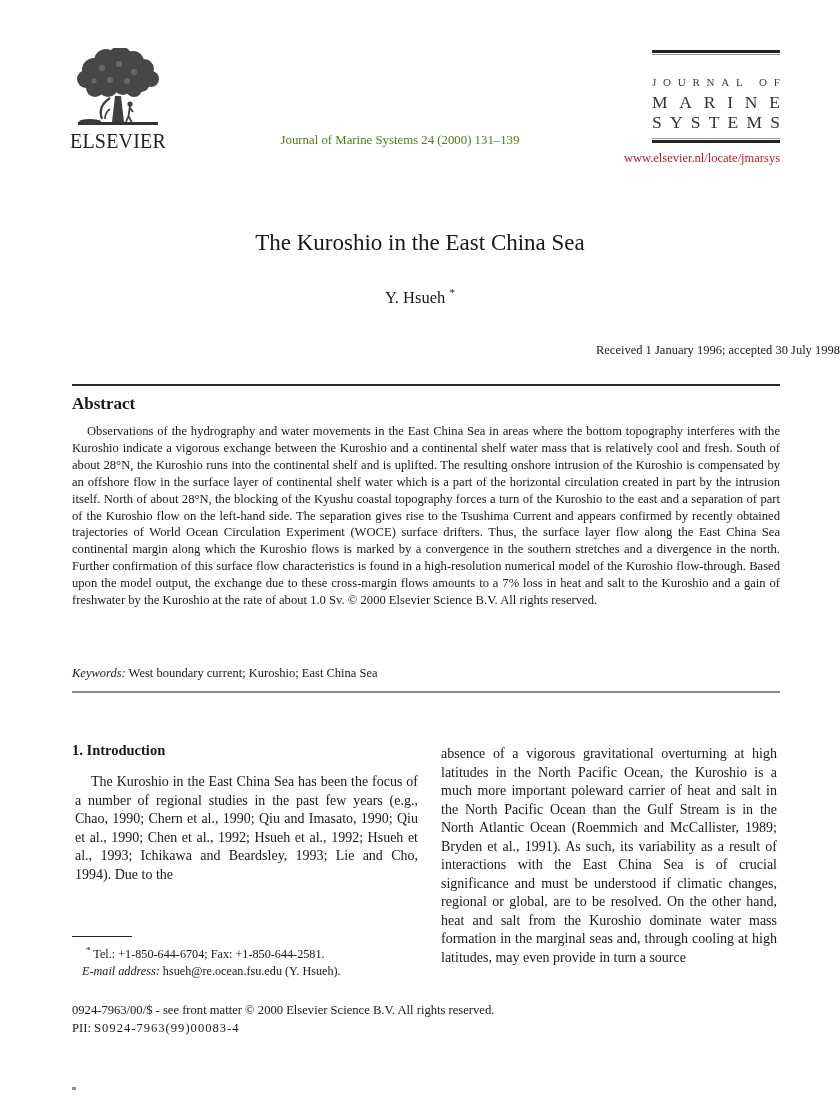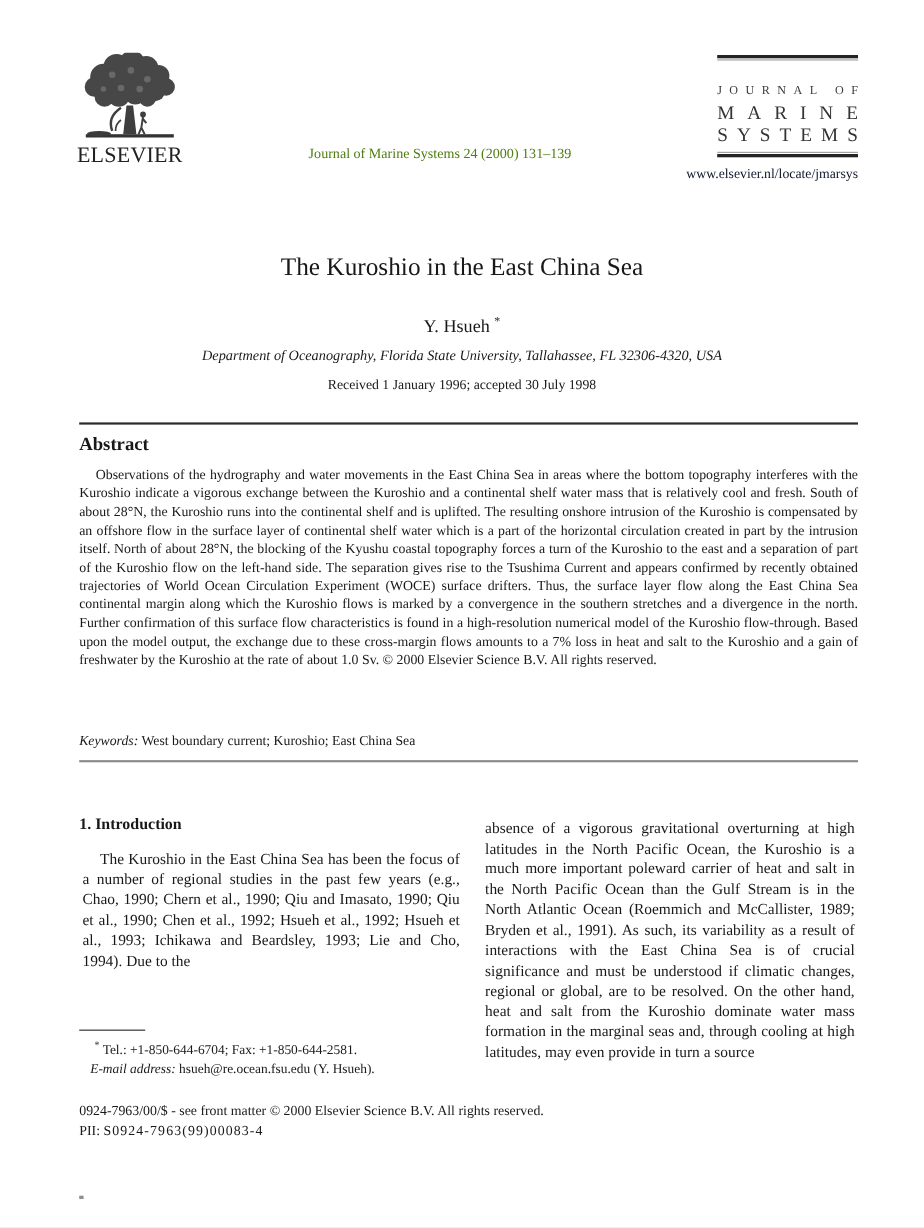--- a/index.html
+++ b/index.html
@@ -23,28 +23,28 @@
   .citation-line { left: 20px; top: 133px; width: 760px; text-align: center; font-size: 12.8px; color: #4d7c0f; }
 
   .masthead { left: 652px; top: 50px; width: 128px; color: #333; }
   .rule-thick { height: 3px; background: #232323; }
   .rule-thin  { height: 1px; background: #9a9a9a; }
   .mast-line { display: flex; justify-content: space-between; line-height: 1; }
   .mast-small { font-size: 11px;   margin-top: 22px; color: #3c3c3c; }
   .mast-big1  { font-size: 17.5px; margin-top: 6px;  color: #343434; }
   .mast-big2  { font-size: 17.5px; margin-top: 2px;  color: #343434; }
   .mast-bottom-rules { margin-top: 7px; }
-  .website { right: 60px; top: 151px; font-size: 12.5px; color: #0f172a; }
+  .website { right: 60px; top: 151px; font-size: 12.5px; color: #b91c1c; }
 
   
   .title    { left: 0; top: 230px; width: 840px; text-align: center; font-size: 23px; }
   .author   { left: 0; top: 286px; width: 840px; text-align: center; font-size: 16.5px; }
   .author sup { font-size: 11px; }
   .affil    { left: 0; top: 315px; width: 840px; text-align: center; font-size: 13px; font-style: italic; }
-  .received { left: 0; top: 343px; width: 840px; text-align: center; font-size: 12.5px; }
+  .received { left: 0; top: 343px; width: 840px; text-align: right; font-size: 12.5px; }
 
   
   .rule-abstract-top { left: 72px; top: 384px; width: 708px; height: 1.6px; background: #2a2a2a; }
   .abstract-heading  { left: 72px; top: 394px; font-size: 17px; font-weight: bold; }
   .abstract-body {
     left: 72px; top: 423px; width: 708px;
     font-size: 12.6px; line-height: 16.9px;
     text-align: justify; text-indent: 15px;
   }
   .keywords-line { left: 72px; top: 666px; width: 708px; font-size: 12.5px; }
@@ -156,21 +156,20 @@
     <div class="mast-bottom-rules">
       <div class="rule-thin"></div>
       <div class="rule-thick" style="margin-top:1px;"></div>
     </div>
   </div>
 
   <div class="abs website">www.elsevier.nl/locate/jmarsys</div>
 
   <div class="abs author"><span>Y. Hsueh</span>&nbsp;<sup>*</sup></div>
   <div class="abs title">The Kuroshio in the East China Sea</div>
-  <div class="abs affil">Department of Oceanography, Florida State University, Tallahassee, FL 32306-4320, USA</div>
   <div class="abs received">Received 1 January 1996; accepted 30 July 1998</div>
 
   <div class="abs rule-abstract-top"></div>
   <div class="abs abstract-heading">Abstract</div>
   <div class="abs abstract-body">Observations of the hydrography and water movements in the East China Sea in areas where the bottom topography interferes with the Kuroshio indicate a vigorous exchange between the Kuroshio and a continental shelf water mass that is relatively cool and fresh. South of about 28°N, the Kuroshio runs into the continental shelf and is uplifted. The resulting onshore intrusion of the Kuroshio is compensated by an offshore flow in the surface layer of continental shelf water which is a part of the horizontal circulation created in part by the intrusion itself. North of about 28°N, the blocking of the Kyushu coastal topography forces a turn of the Kuroshio to the east and a separation of part of the Kuroshio flow on the left-hand side. The separation gives rise to the Tsushima Current and appears confirmed by recently obtained trajectories of World Ocean Circulation Experiment (WOCE) surface drifters. Thus, the surface layer flow along the East China Sea continental margin along which the Kuroshio flows is marked by a convergence in the southern stretches and a divergence in the north. Further confirmation of this surface flow characteristics is found in a high-resolution numerical model of the Kuroshio flow-through. Based upon the model output, the exchange due to these cross-margin flows amounts to a 7% loss in heat and salt to the Kuroshio and a gain of freshwater by the Kuroshio at the rate of about 1.0 Sv. © 2000 Elsevier Science B.V. All rights reserved.</div>
   <div class="abs keywords-line">
     <span class="keywords-label">Keywords:</span>
     <span>West boundary current; Kuroshio; East China Sea</span>
   </div>
   <div class="abs rule-keywords-bottom"></div>

